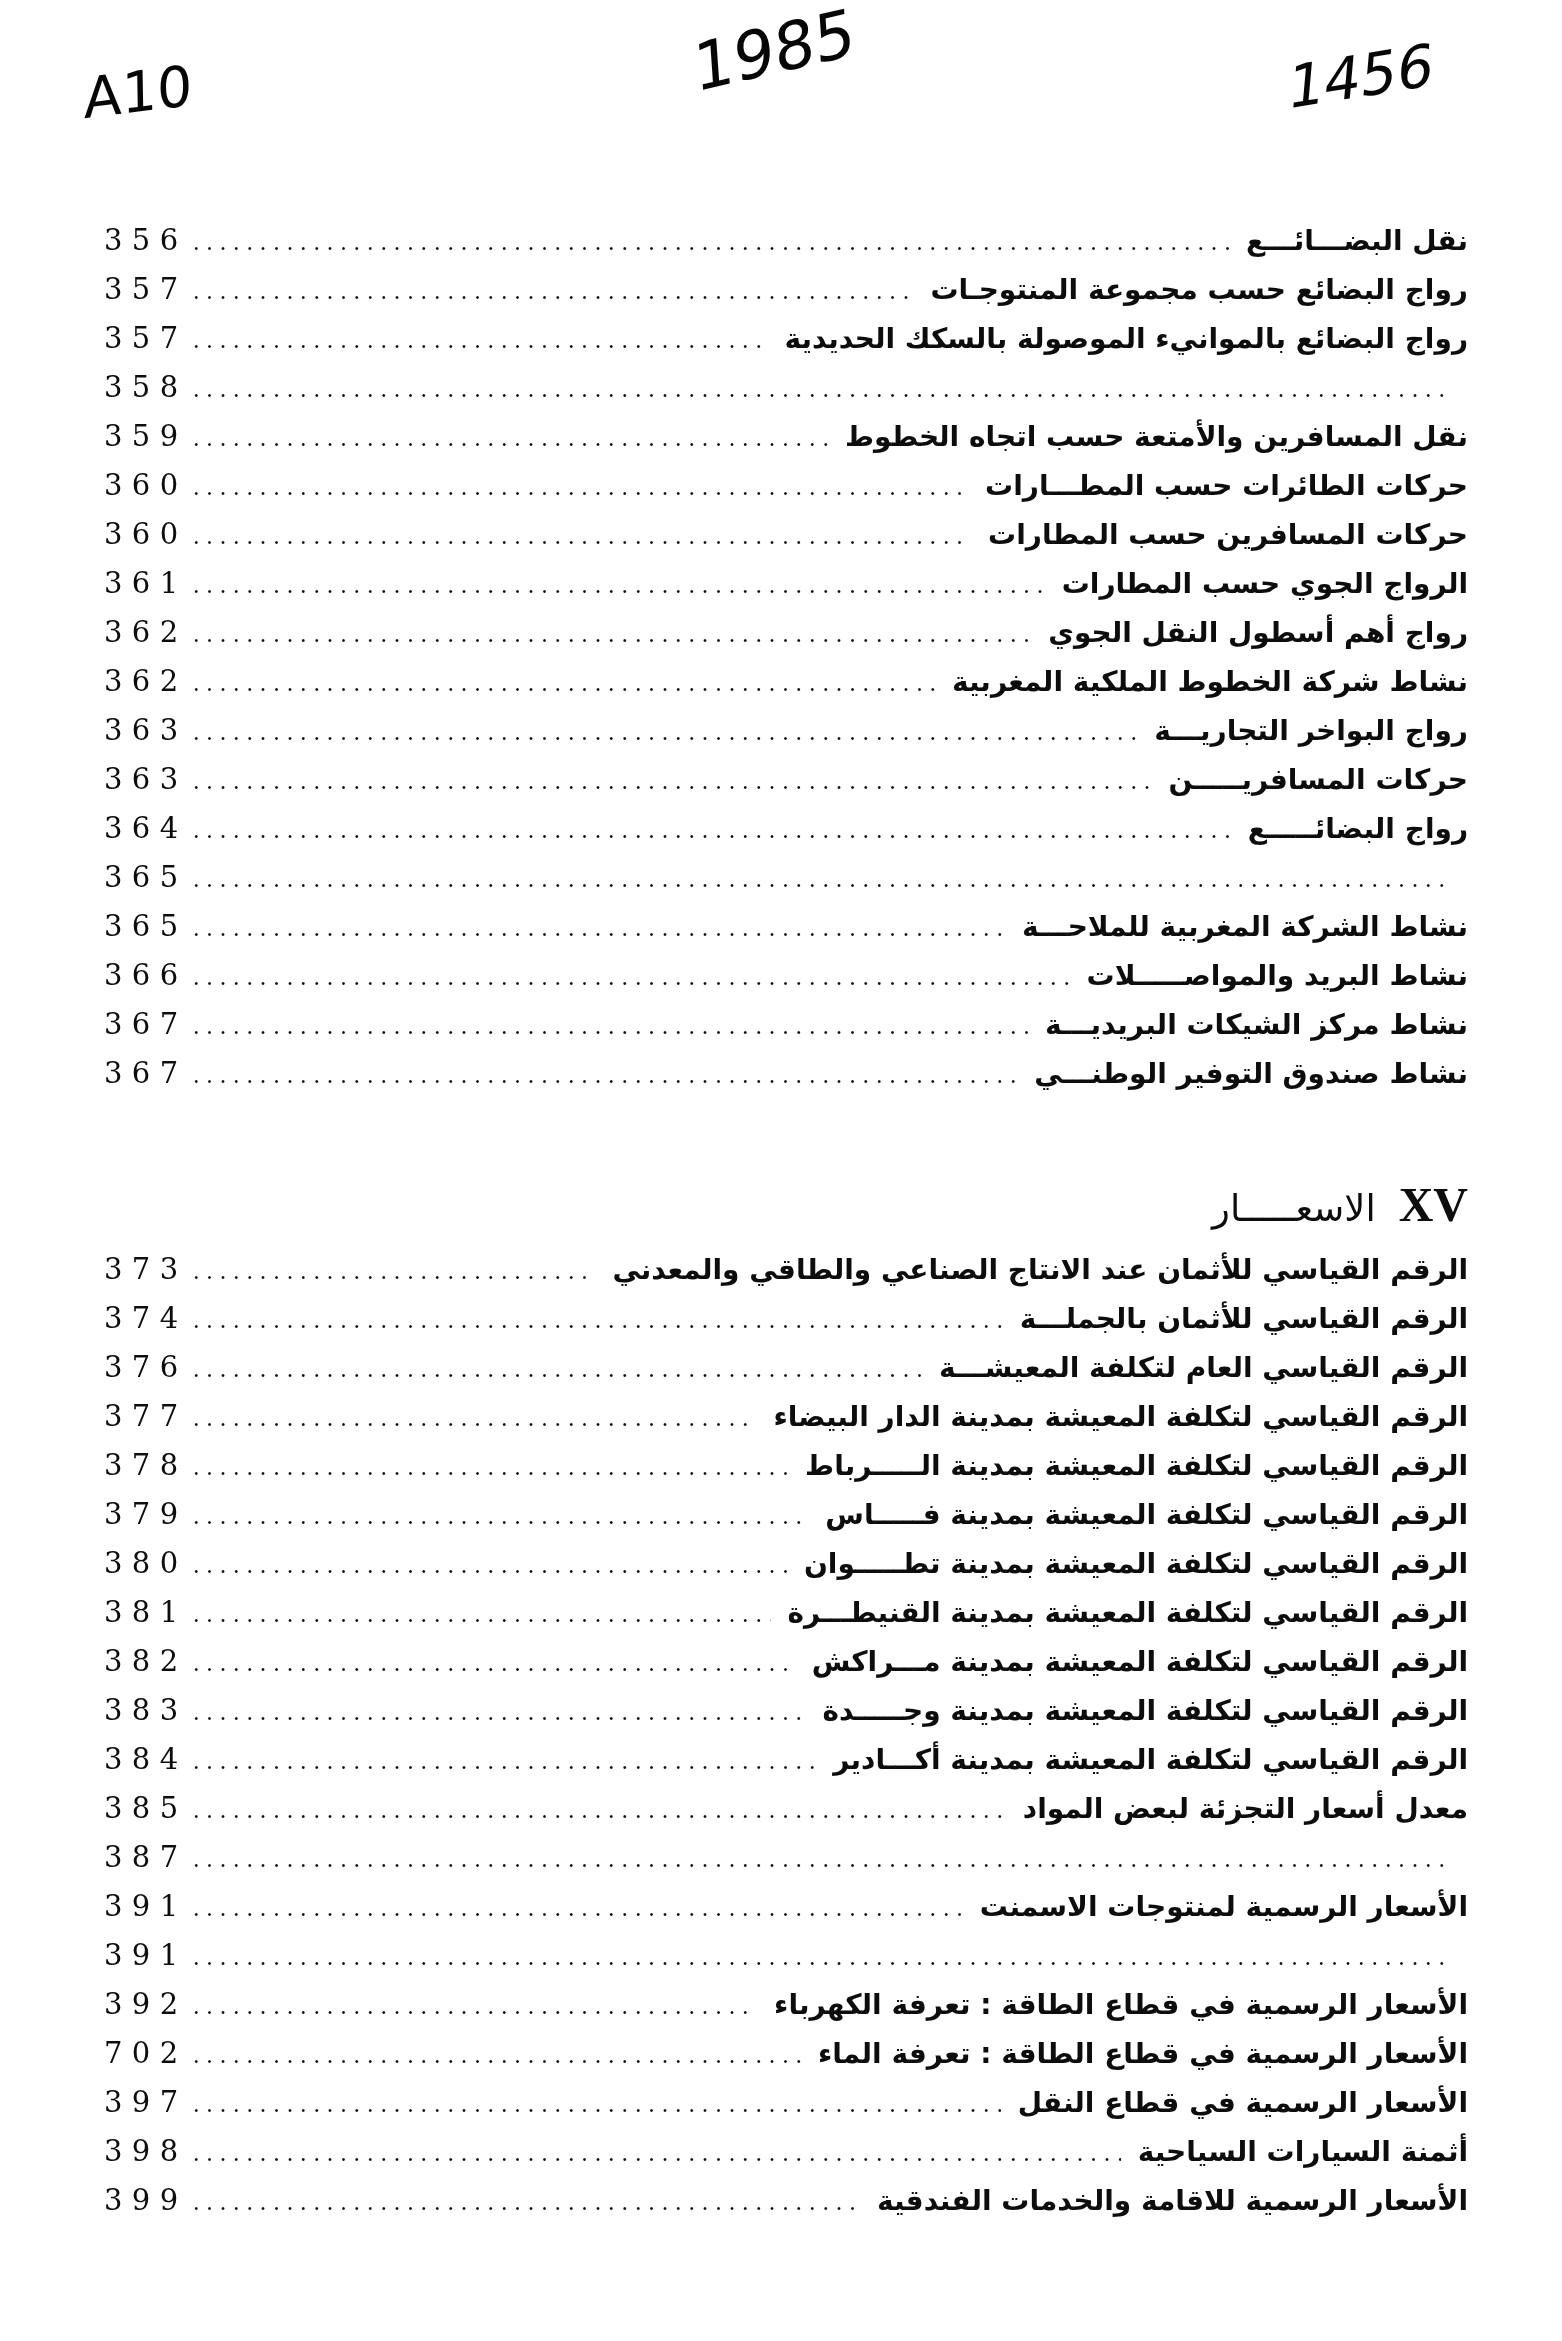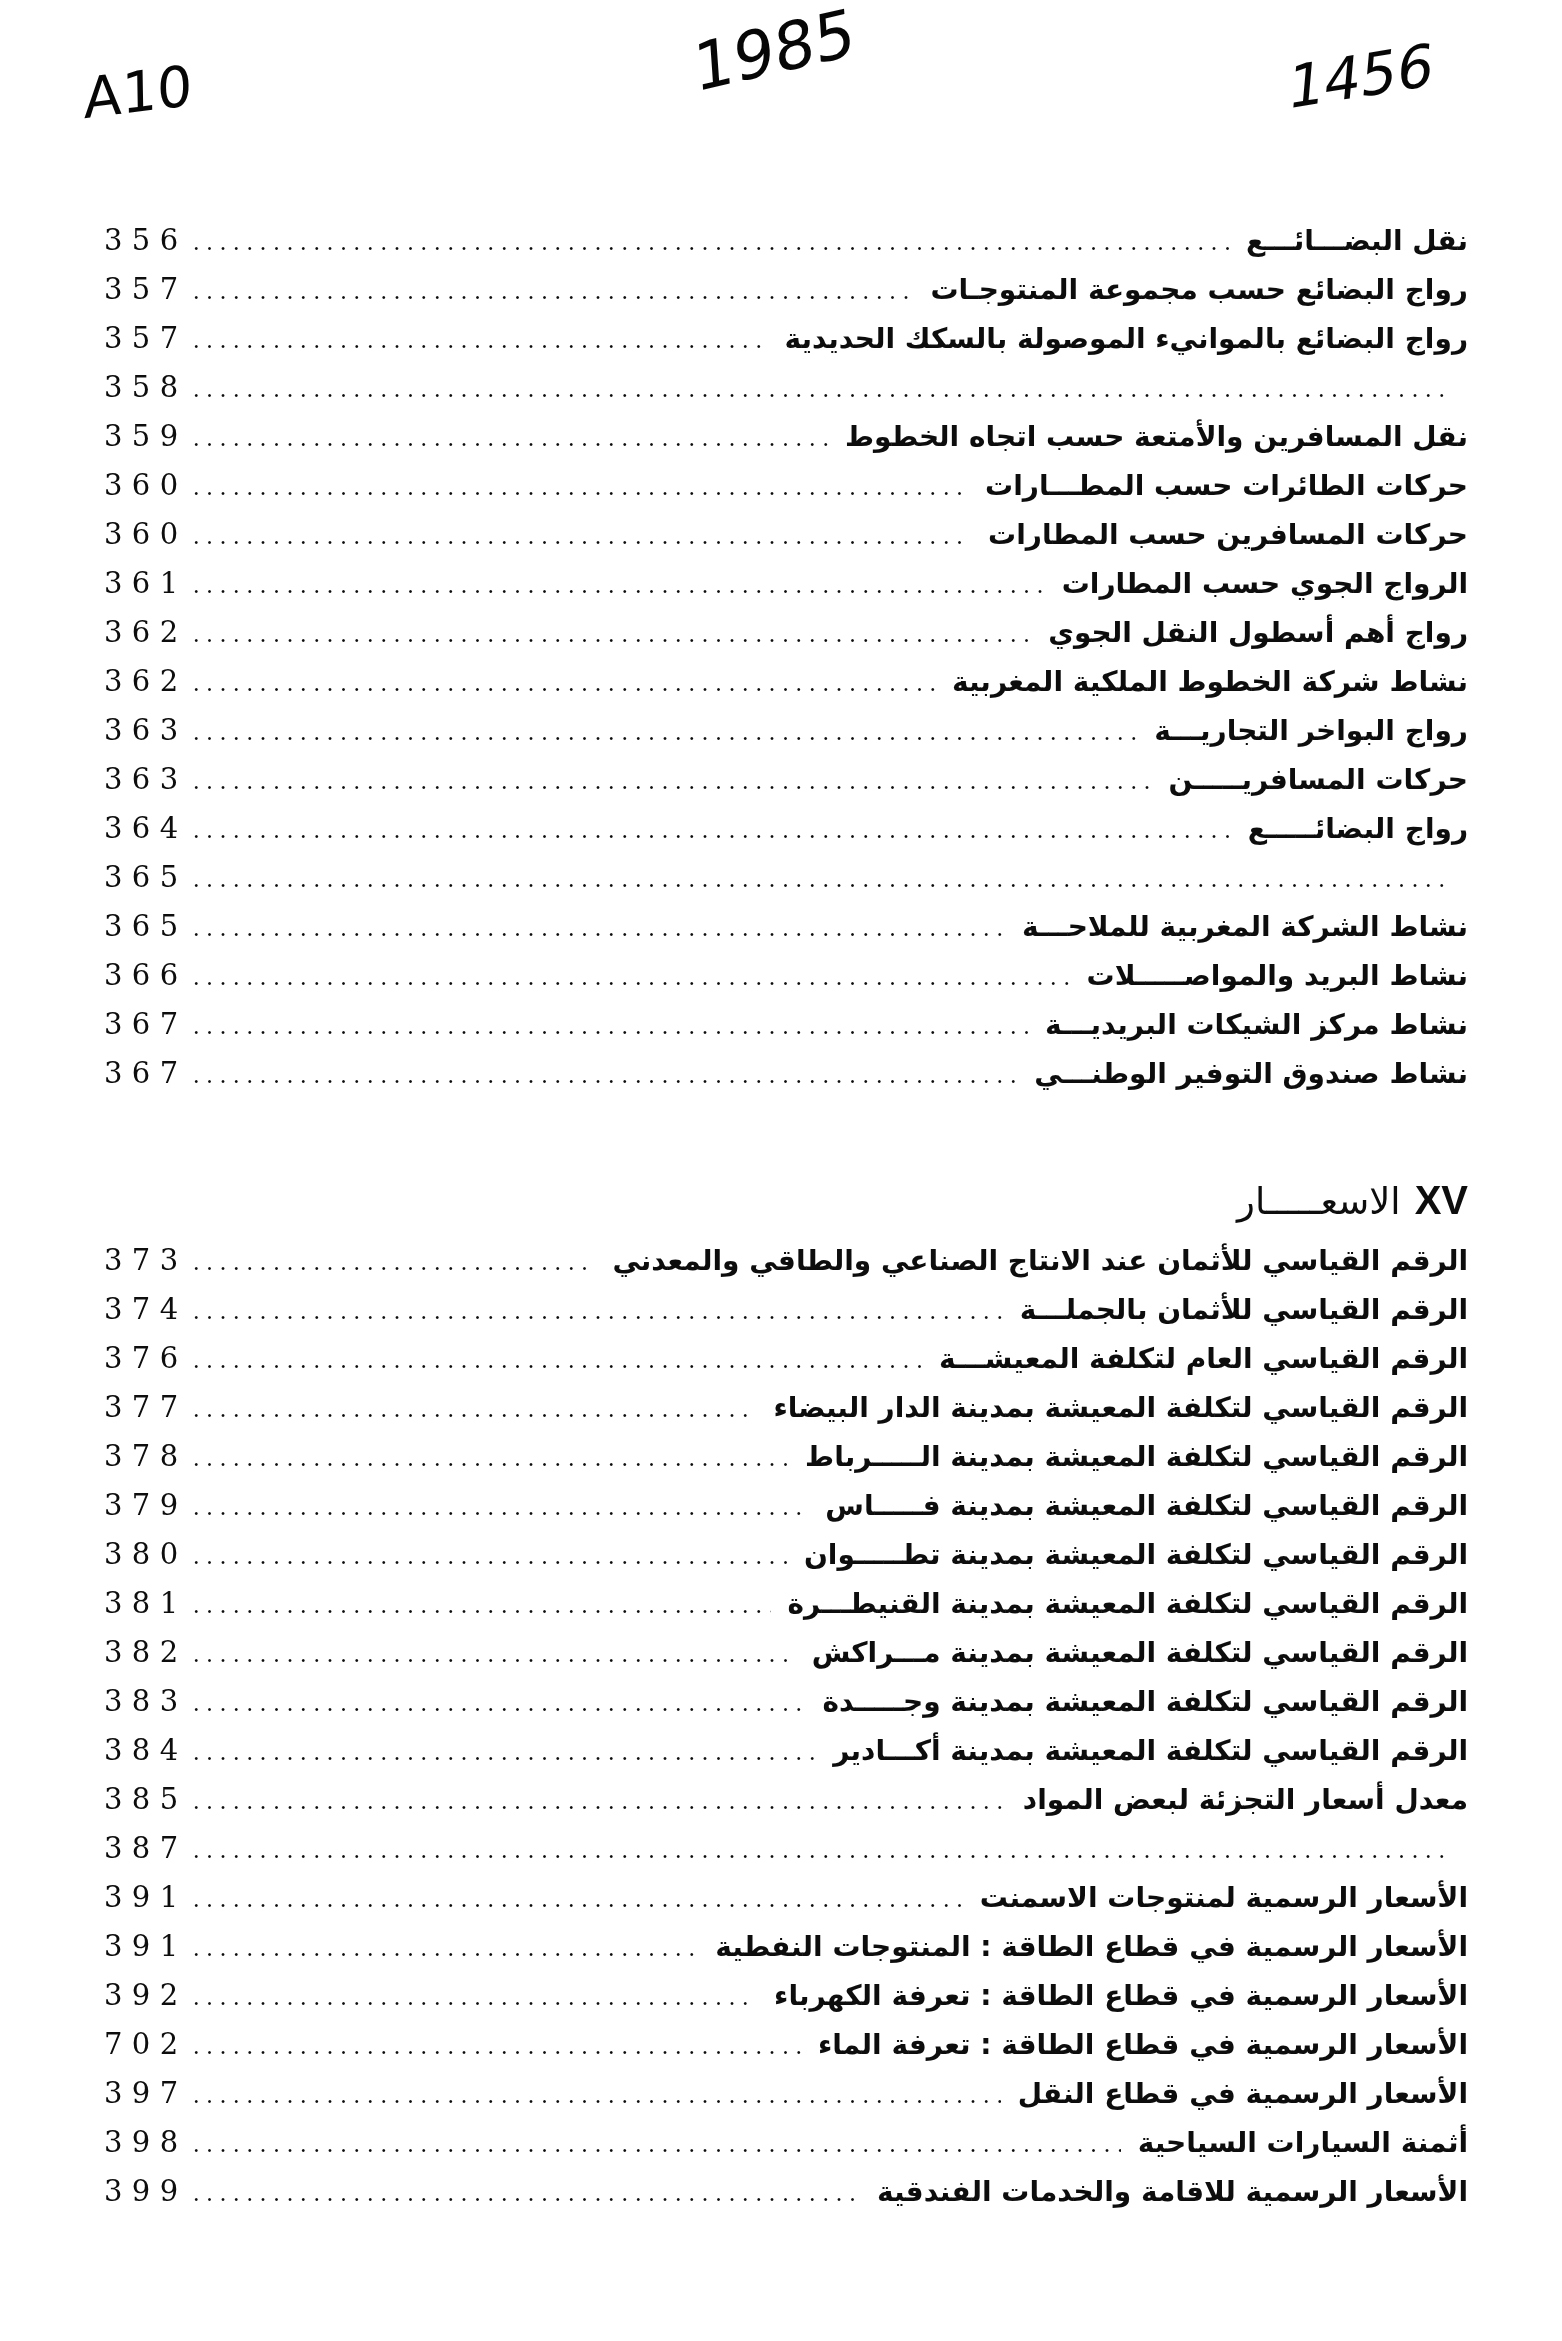--- a/index.html
+++ b/index.html
@@ -81,24 +81,24 @@
 
   
   .section-heading{
     direction:rtl;
     text-align:right;
     margin:78px 0 12px 0;
     padding-right:0;
     line-height:1.2;
   }
   .section-heading .roman{
-    font-family:Liberation Sans, sans-serif;
+    font-family:Liberation Serif, serif;
     font-weight:bold;
-    font-size:40px;
-    margin-left:14px;
+    font-size:48px;
+    margin-left:23px;
     direction:ltr;
     unicode-bidi:isolate;
     display:inline-block;
   }
   .section-heading .heading-title{
     font-size:37px;
     font-weight:normal;
   }
 </style>
 </head>
@@ -275,21 +275,20 @@
           <span class="leader">............................................................................................................................................................................................................................</span>
         </div>
         <div class="toc-row">
           <span class="page-num">391</span>
           <span class="leader">............................................................................................................................................................................................................................</span>
           <span class="entry-title">الأسعار الرسمية لمنتوجات الاسمنت</span>
         </div>
         <div class="toc-row">
           <span class="page-num">391</span>
           <span class="leader">............................................................................................................................................................................................................................</span>
-          <span class="entry-title">الأسعار الرسمية في قطاع الطاقة : المنتوجات النفطية</span>
         </div>
         <div class="toc-row">
           <span class="page-num">392</span>
           <span class="leader">............................................................................................................................................................................................................................</span>
           <span class="entry-title">الأسعار الرسمية في قطاع الطاقة : تعرفة الكهرباء</span>
         </div>
         <div class="toc-row">
           <span class="page-num">702</span>
           <span class="leader">............................................................................................................................................................................................................................</span>
           <span class="entry-title">الأسعار الرسمية في قطاع الطاقة : تعرفة الماء</span>

